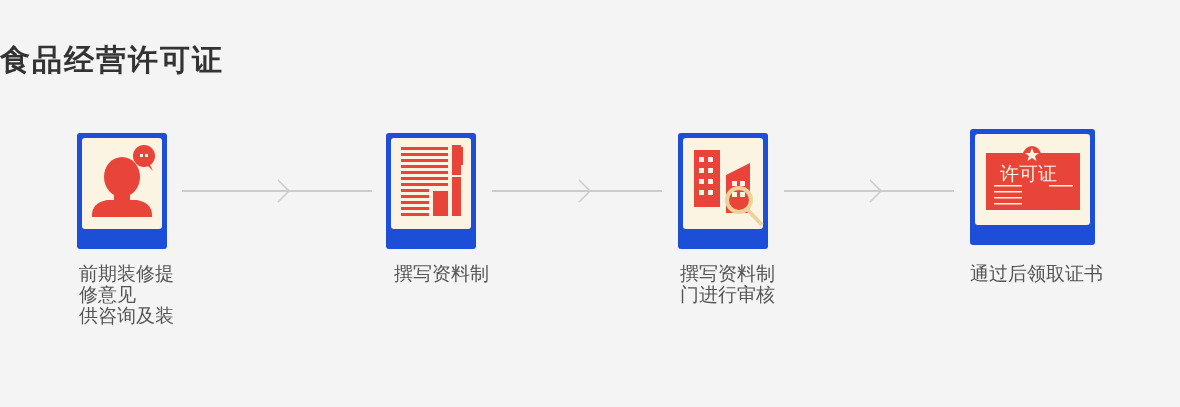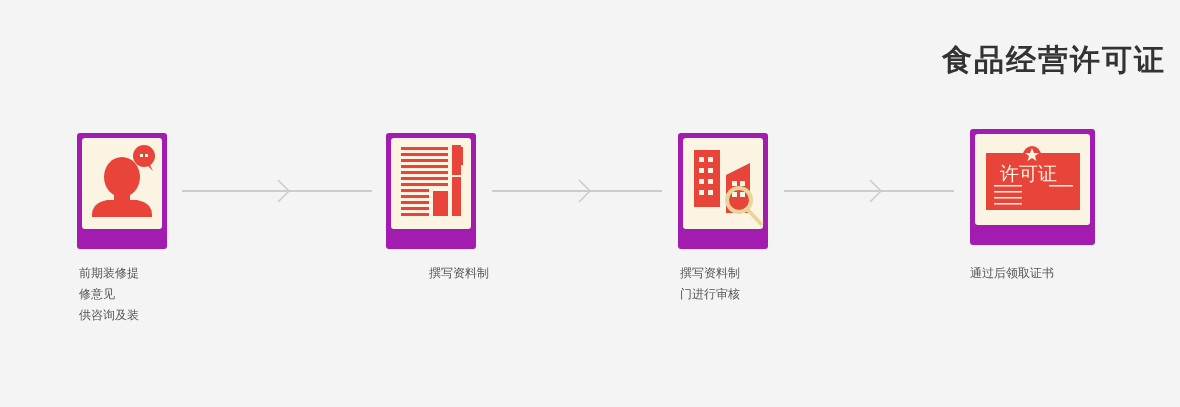--- a/index.html
+++ b/index.html
@@ -1,33 +1,33 @@
 <!DOCTYPE html>
 <html><head>
 <meta charset="utf-8">
 <style>
   html, body { margin:0; padding:0; }
   body {
     width:1180px; height:407px; background:#f4f4f4; position:relative; overflow:hidden;
     font-family:"DejaVu Sans","Liberation Sans",sans-serif;
   }
   .title {
-    position:absolute; left:0; top:40px; width:1166px; text-align:right;
+    position:absolute; left:0; top:40px; width:1166px; text-align:left;
     font-size:30px; font-weight:bold; color:#333333; letter-spacing:2px;
   }
   .card {
-    position:absolute; background:#a21caf; border-radius:3px;
+    position:absolute; background:#1d4ed8; border-radius:3px;
   }
   .card .inner {
     position:absolute; left:5px; top:5px; right:5px; bottom:20px;
     background:#fbf4e2; border-radius:3px;
   }
   .card svg { position:absolute; left:0; top:0; }
   .label {
-    position:absolute; font-size:12px; line-height:21px; color:#555555;font-family:Liberation Serif, serif;
+    position:absolute; font-size:19px; line-height:21px; color:#555555;font-family:Liberation Serif, serif;
   }
   .arrow { position:absolute; }
 </style>
 </head>
 <body>
 
 <div class="title">食品经营许可证</div>
 
 <div class="card" style="left:77px;top:133px;width:90px;height:116px;">
   <div class="inner"></div>

